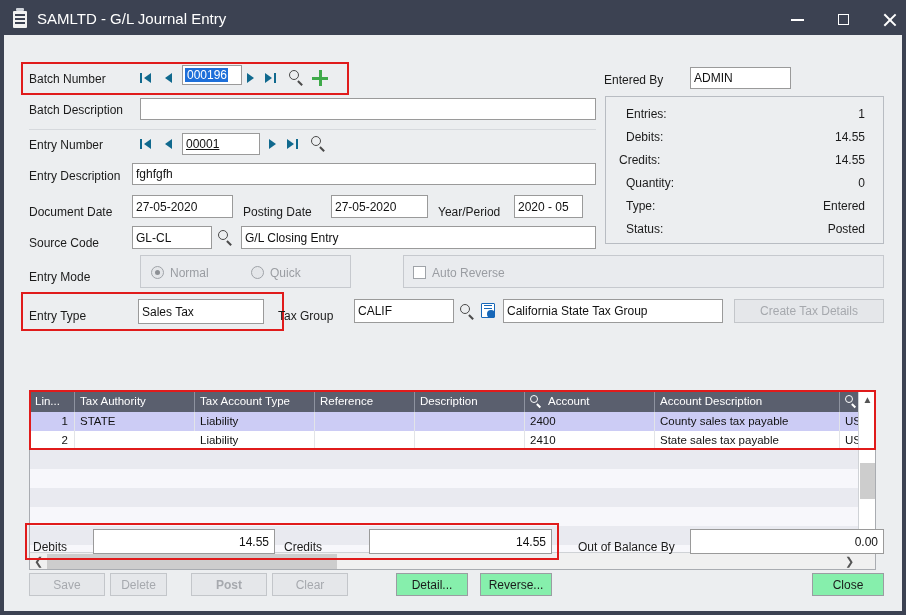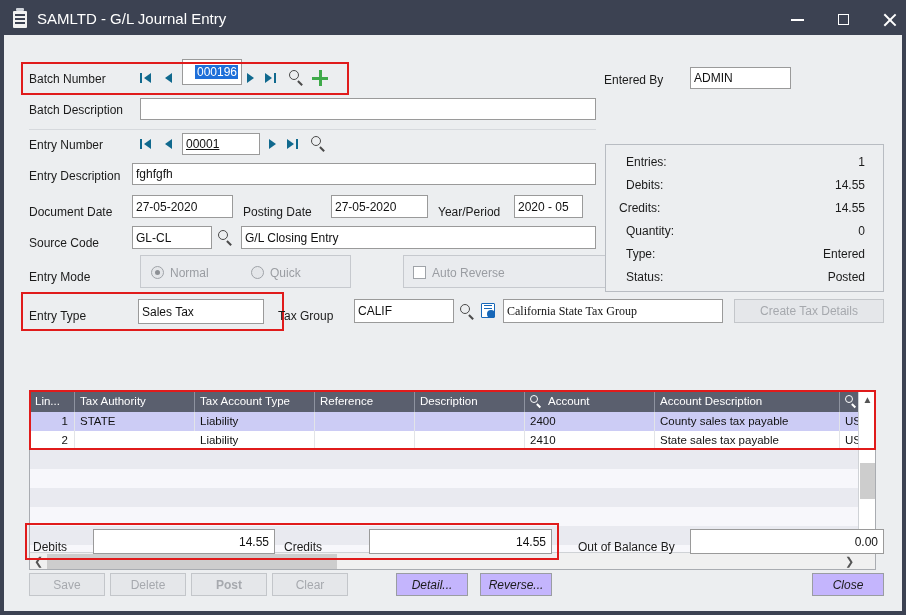--- a/index.html
+++ b/index.html
@@ -101,21 +101,21 @@
            border-top:1px solid #cfd2d6;box-sizing:border-box;}
   .hthumb{position:absolute;left:17px;top:1px;width:290px;height:15px;background:#cdcdcd;}
   .hl,.hr{position:absolute;top:0;width:17px;height:17px;color:#555;font-size:11px;
           text-align:center;line-height:17px;}
   .hl{left:0;} .hr{right:17px;}
   
   .btn{position:absolute;box-sizing:border-box;background:#e7e9ec;border:1px solid #adb0b5;
        font-family:"Liberation Sans",sans-serif;font-size:12px;color:#1b1b1b;
        display:flex;align-items:center;justify-content:center;}
   .btn.disabled{color:#a6a9ae;background:#e5e7ea;border-color:#c3c6ca;}
-  .btn.plain{background:#c4b5fd;border:1px solid #9a9da2;font-style:italic;}
+  .btn.plain{background:#86efac;border:1px solid #9a9da2;}
 </style>
 </head>
 <body>
 
 <div id="app">
 
   <div class="titlebar">
     <div class="tb-icon"></div>
     <div class="tb-title">SAMLTD - G/L Journal Entry</div>
     <div class="tb-btn tb-min">
@@ -133,21 +133,21 @@
   <div class="client">
 
     <div class="lbl" style="left:25px;top:13px;">Batch Number</div>
     <div class="nav" style="left:136px;top:9px;">
       <div class="bar-l"></div>
         <div class="tri tri-l" style="left:4px;"></div>
     </div>
     <div class="nav" style="left:158px;top:9px;">
       <div class="tri tri-l"></div>
     </div>
-    <div class="fld" style="left:178px;top:0;width:60px;height:26px;padding:12px;">
+    <div class="fld" style="left:178px;top:6px;width:60px;height:20px;padding:2px;">
       <span style="background:#1e6fd9;color:#fff;padding:1px 1px 1px 2px;font-size:12px;">000196</span>
     </div>
     <div class="nav" style="left:240px;top:9px;">
       <div class="tri tri-r"></div>
     </div>
     <div class="nav" style="left:261px;top:9px;">
       <div class="tri tri-r" style="left:0px;"></div>
         <div class="bar-r" style="left:9px;"></div>
     </div>
     <div class="mag" style="left:284px;top:10px;"></div>
@@ -198,21 +198,21 @@
       <div class="radio" style="left:110px;top:10px;"></div>
       <div class="lbl dim" style="left:129px;top:10px;">Quick</div>
     </div>
     <div class="groupbox" style="left:399px;top:196px;width:481px;height:33px;">
       <div class="chk" style="left:9px;top:10px;"></div>
       <div class="lbl dim" style="left:28px;top:10px;">Auto Reverse</div>
     </div>
 
     <div class="lbl" style="left:600px;top:14px;">Entered By</div>
     <div class="fld" style="left:686px;top:8px;width:101px;height:22px;">ADMIN</div>
-    <div class="infopanel" style="left:601px;top:37px;width:279px;height:148px;margin-top:48px;">
+    <div class="infopanel" style="left:601px;top:37px;width:279px;height:148px;">
       <div class="info-l" style="left:20px;top:10px;">Entries:</div>
       <div class="info-v" style="right:18px;top:10px;">1</div>
       <div class="info-l" style="left:20px;top:33px;">Debits:</div>
       <div class="info-v" style="right:18px;top:33px;">14.55</div>
       <div class="info-l" style="left:13px;top:56px;">Credits:</div>
       <div class="info-v" style="right:18px;top:56px;">14.55</div>
       <div class="info-l" style="left:20px;top:79px;">Quantity:</div>
       <div class="info-v" style="right:18px;top:79px;">0</div>
       <div class="info-l" style="left:20px;top:102px;">Type:</div>
       <div class="info-v" style="right:18px;top:102px;">Entered</div>
@@ -220,21 +220,21 @@
       <div class="info-v" style="right:18px;top:125px;">Posted</div>
     </div>
 
     <div class="lbl" style="left:25px;top:250px;">Entry Type</div>
     <div class="fld" style="left:134px;top:240px;width:126px;height:25px;">Sales Tax</div>
     <div class="redbox" style="left:17px;top:233px;width:263px;height:39px;"></div>
     <div class="lbl" style="left:274px;top:250px;">Tax Group</div>
     <div class="fld" style="left:350px;top:240px;width:100px;height:24px;">CALIF</div>
     <div class="mag" style="left:455px;top:244px;"></div>
     <div class="drill" style="left:477px;top:244px;"></div>
-    <div class="fld" style="left:499px;top:240px;width:220px;height:24px;font-family:Liberation Serif, serif;">California State Tax Group</div>
+    <div class="fld" style="left:499px;top:240px;width:220px;height:24px;">California State Tax Group</div>
     <div class="btn disabled" style="left:730px;top:240px;width:150px;height:24px;">Create Tax Details</div>
 
     <div class="gridwrap">
       <div class="ghead">
         <div class="gh" style="left:0px;width:45px;">Lin...</div>
         <div class="gh" style="left:45px;width:120px;">Tax Authority</div>
         <div class="gh" style="left:165px;width:120px;">Tax Account Type</div>
         <div class="gh" style="left:285px;width:100px;">Reference</div>
         <div class="gh" style="left:385px;width:110px;">Description</div>
         <div class="gh" style="left:495px;width:130px;padding-left:23px;">
@@ -291,21 +291,21 @@
 
     <div class="lbl" style="left:29px;top:481px;">Debits</div>
     <div class="fld num" style="left:89px;top:470px;width:182px;height:25px;">14.55</div>
     <div class="lbl" style="left:280px;top:481px;">Credits</div>
     <div class="fld num" style="left:365px;top:470px;width:183px;height:25px;">14.55</div>
     <div class="redbox" style="left:21px;top:464px;width:534px;height:37px;"></div>
     <div class="lbl" style="left:574px;top:481px;">Out of Balance By</div>
     <div class="fld num" style="left:686px;top:470px;width:194px;height:25px;">0.00</div>
 
     <div class="btn disabled" style="left:25px;top:514px;width:76px;height:23px;">Save</div>
-    <div class="btn disabled" style="left:106px;top:514px;width:76px;height:23px;">Delete</div>
+    <div class="btn disabled" style="left:106px;top:514px;width:57px;height:23px;">Delete</div>
     <div class="btn disabled" style="left:187px;top:514px;width:76px;height:23px;font-weight:bold;">Post</div>
     <div class="btn disabled" style="left:268px;top:514px;width:76px;height:23px;">Clear</div>
     <div class="btn plain" style="left:392px;top:514px;width:72px;height:23px;">Detail...</div>
     <div class="btn plain" style="left:476px;top:514px;width:72px;height:23px;">Reverse...</div>
     <div class="btn plain" style="left:808px;top:514px;width:72px;height:23px;">Close</div>
 
   </div>
 </div>
 
 </body></html>

